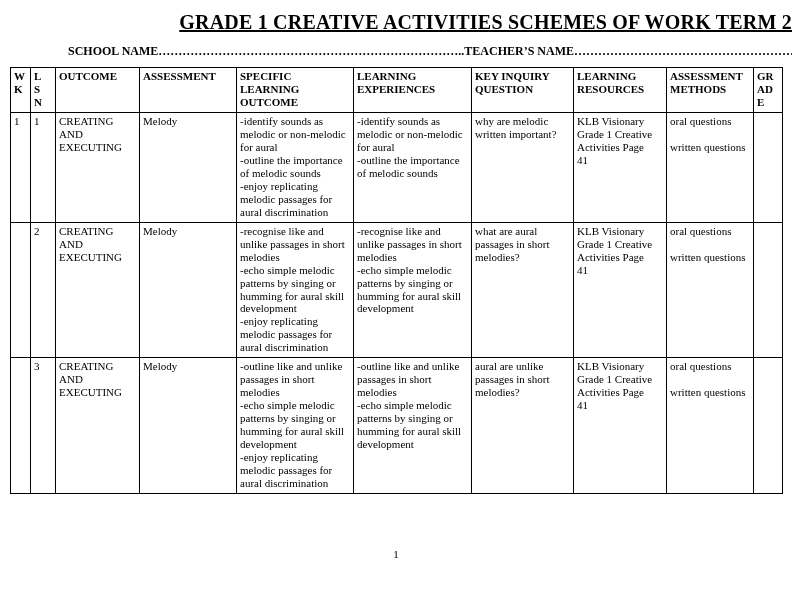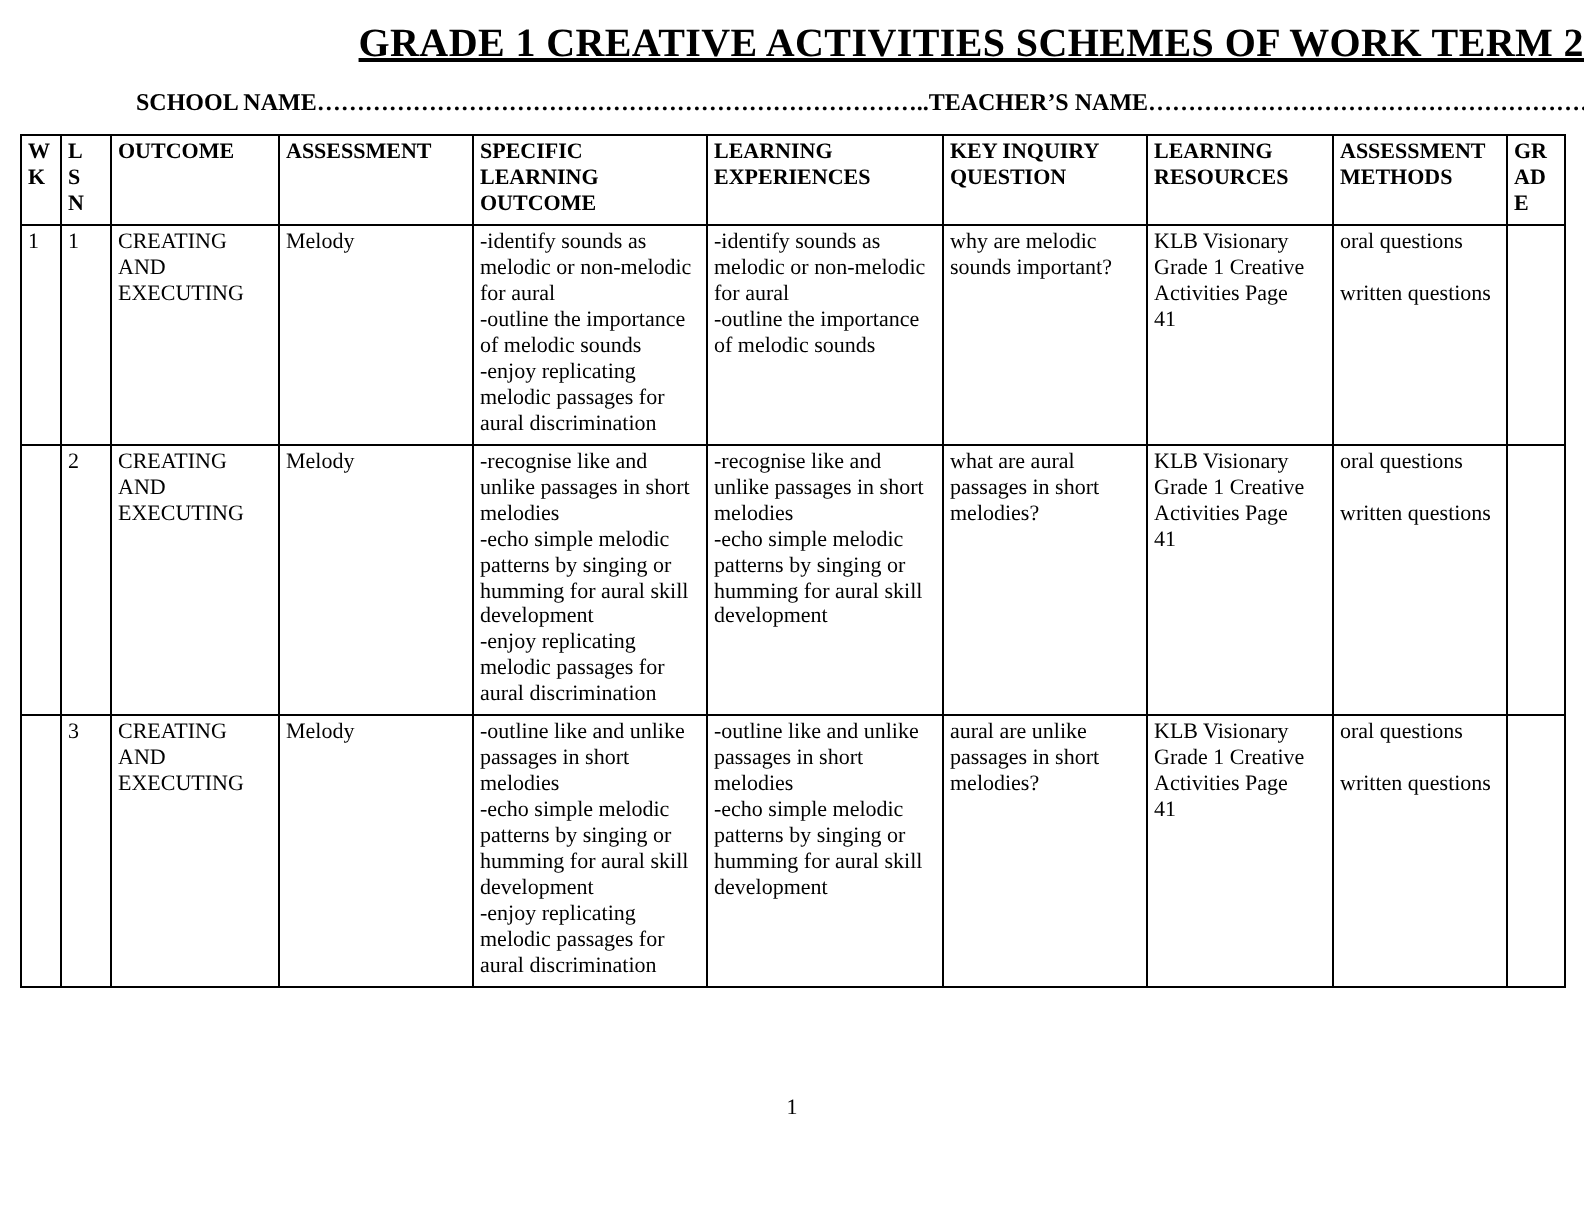--- a/index.html
+++ b/index.html
@@ -109,21 +109,21 @@
       <td>1</td>
       <td>CREATING
 AND
 EXECUTING</td>
       <td>Melody</td>
       <td>-identify sounds as melodic or non-melodic for aural
 -outline the importance of melodic sounds
 -enjoy replicating melodic passages for aural discrimination</td>
       <td>-identify sounds as melodic or non-melodic for aural
 -outline the importance of melodic sounds</td>
-      <td>why are melodic sounds important?</td>
+      <td>why are melodic written important?</td>
       <td>KLB Visionary
 Grade 1 Creative
 Activities Page
 41</td>
       <td>oral questions
 
 written questions</td>
       <td></td>
     </tr>
     <tr>

